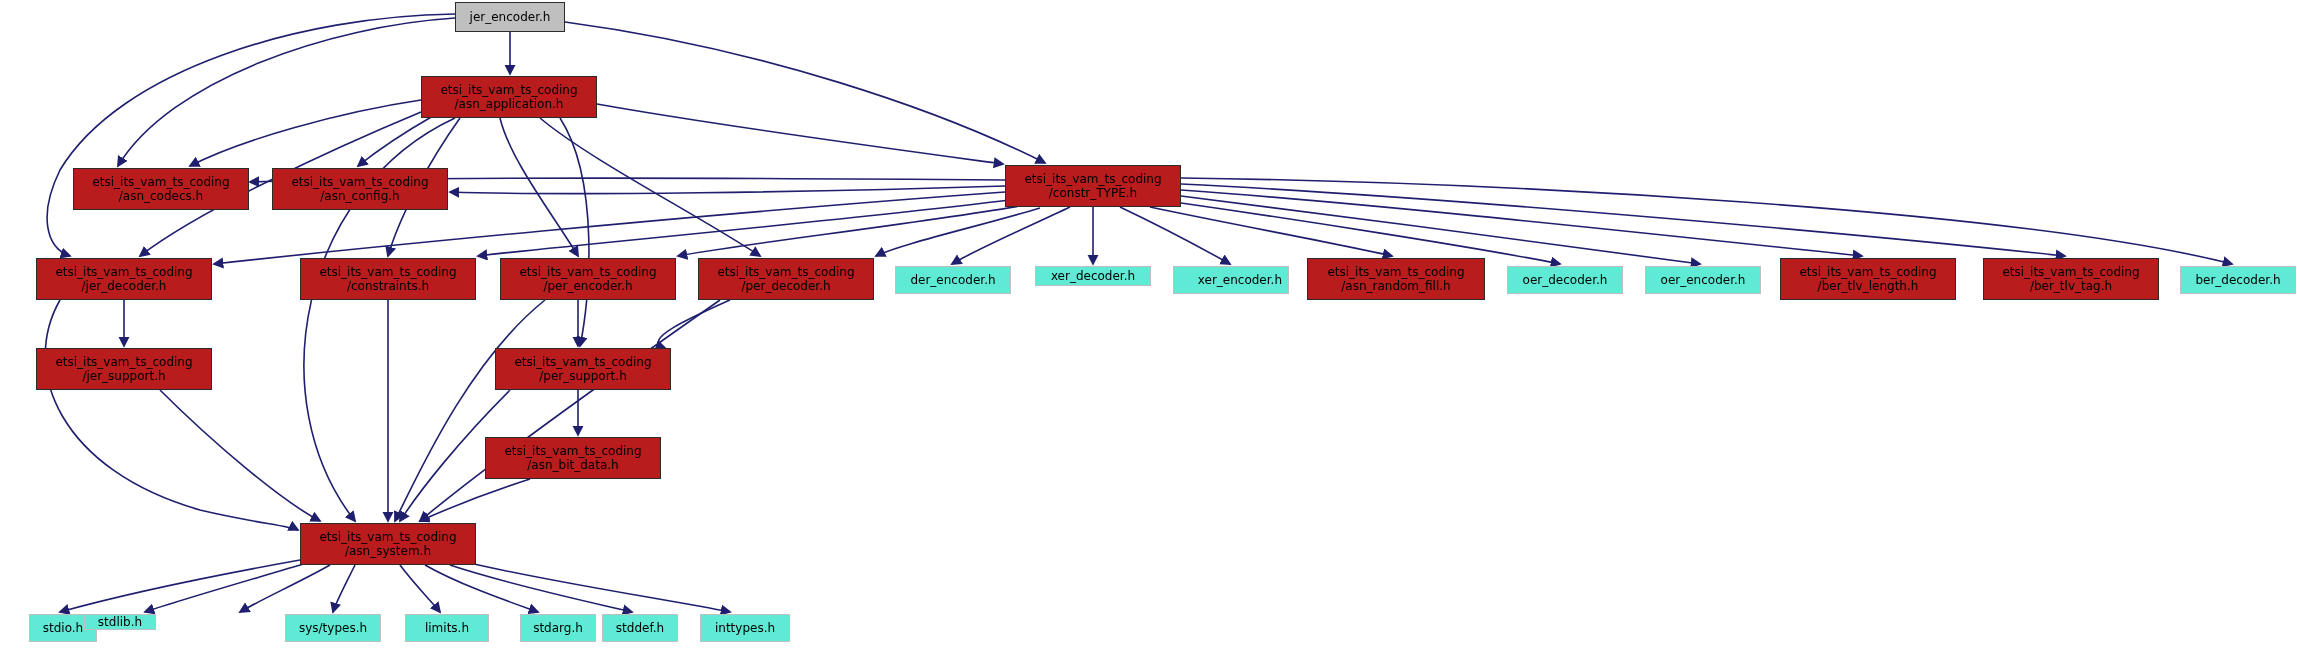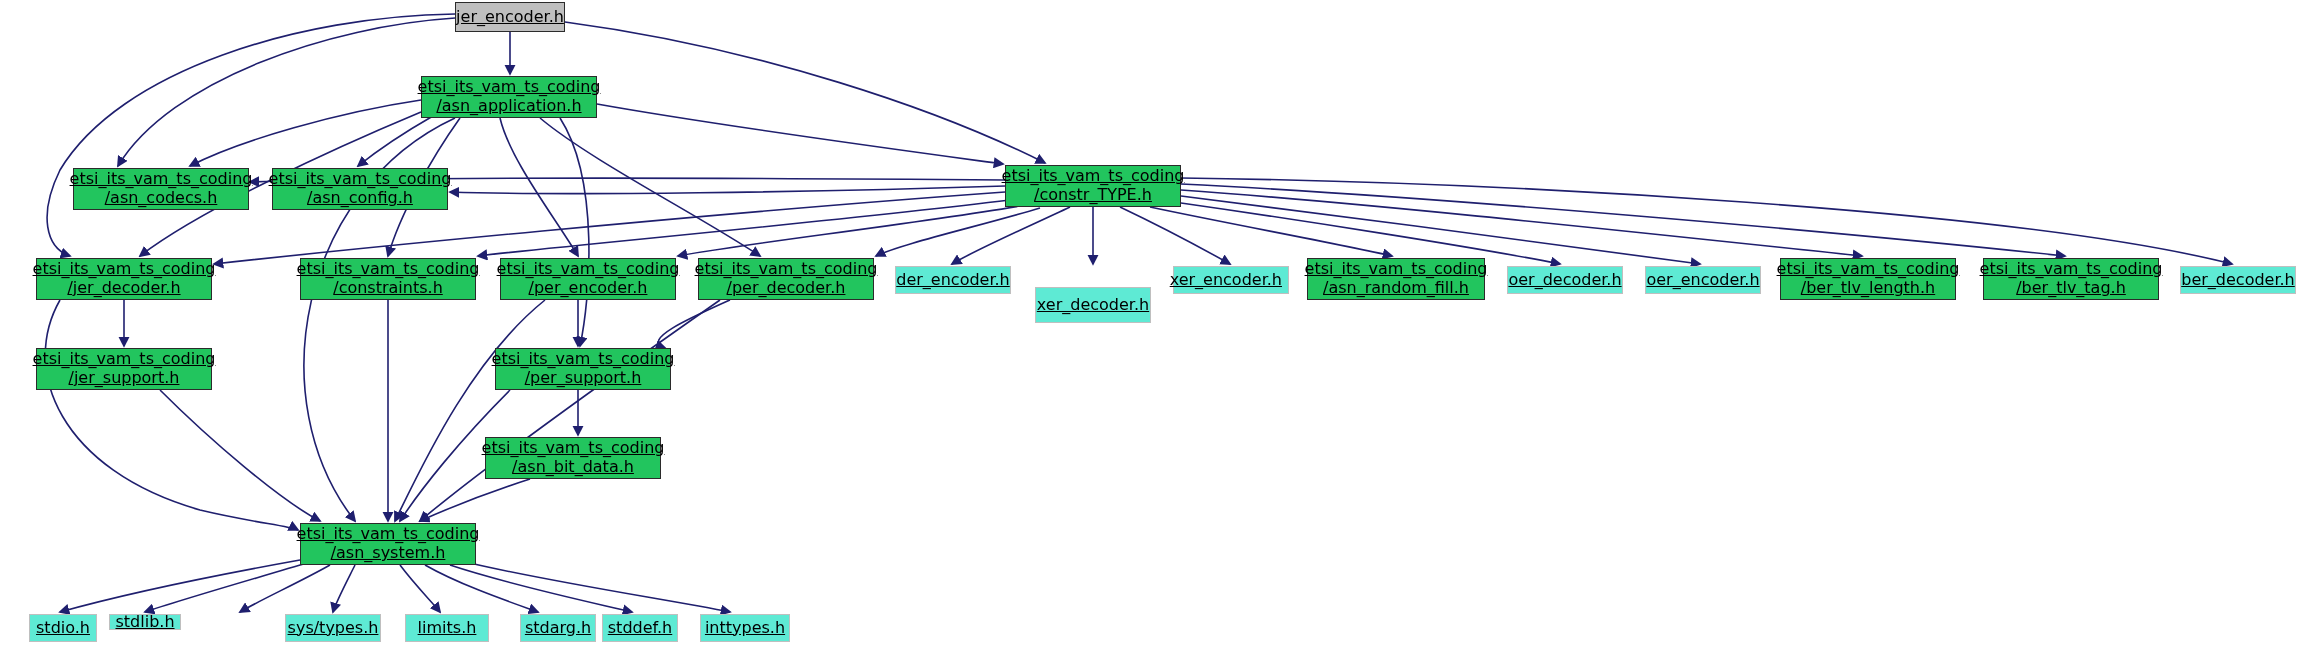--- a/index.html
+++ b/index.html
@@ -1,23 +1,23 @@
 <!DOCTYPE html>
 <html><head>
 <meta charset="utf-8">
 <style>
   html,body{margin:0;padding:0;background:#ffffff;}
   body{font-family:"DejaVu Sans","Liberation Sans",sans-serif;}
   #graph{position:relative;width:2297px;height:648px;background:#ffffff;overflow:hidden;}
   #edges{position:absolute;left:0;top:0;width:2297px;height:648px;pointer-events:none;}
   .node{position:absolute;box-sizing:border-box;display:flex;align-items:center;
         justify-content:center;text-align:center;line-height:1.18;
-        font-size:16px;color:#000000;white-space:pre;text-decoration:underline;}
+        font-size:12px;color:#000000;white-space:pre;}
   .node.plain{border:1px solid #bfbfbf;background:#5eead4;}
-  .node.strong{border:1.6px solid #2b2b2b;background:#22c55e;}
+  .node.strong{border:1.6px solid #2b2b2b;background:#b91c1c;}
   .node.root{border:1.6px solid #2b2b2b;background:#bfbfbf;}
   .nlabel{display:block;padding:0 6px;}
 </style>
 </head>
 <body>
 
 <div id="graph">
   <svg id="edges" width="2297" height="648" viewBox="0 0 2297 648">
     <defs>
       <marker id="arw" viewBox="0 0 12 12" refX="10" refY="6" markerWidth="7" markerHeight="7" orient="auto-start-reverse">
@@ -86,41 +86,41 @@
 /constr_TYPE.h</span></div>
       <div class="node strong" style="left: 36px; top: 258px; width: 176px; height: 42px;"><span class="nlabel">etsi_its_vam_ts_coding
 /jer_decoder.h</span></div>
       <div class="node strong" style="left: 300px; top: 258px; width: 176px; height: 42px;"><span class="nlabel">etsi_its_vam_ts_coding
 /constraints.h</span></div>
       <div class="node strong" style="left: 500px; top: 258px; width: 176px; height: 42px;"><span class="nlabel">etsi_its_vam_ts_coding
 /per_encoder.h</span></div>
       <div class="node strong" style="left: 698px; top: 258px; width: 176px; height: 42px;"><span class="nlabel">etsi_its_vam_ts_coding
 /per_decoder.h</span></div>
       <div class="node plain" style="left: 895px; top: 266px; width: 116px; height: 28px;"><span class="nlabel">der_encoder.h</span></div>
-      <div class="node plain" style="left: 1035px; top: 266px; width: 116px; height: 36px; margin-top: 21px;"><span class="nlabel">xer_decoder.h</span></div>
+      <div class="node plain" style="left: 1035px; top: 266px; width: 116px; height: 20px;"><span class="nlabel">xer_decoder.h</span></div>
       <div class="node plain" style="left: 1173px; top: 266px; width: 116px; height: 28px; justify-content: flex-end;"><span class="nlabel">xer_encoder.h</span></div>
       <div class="node strong" style="left: 1307px; top: 258px; width: 178px; height: 42px;"><span class="nlabel">etsi_its_vam_ts_coding
 /asn_random_fill.h</span></div>
       <div class="node plain" style="left: 1507px; top: 266px; width: 116px; height: 28px;"><span class="nlabel">oer_decoder.h</span></div>
       <div class="node plain" style="left: 1645px; top: 266px; width: 116px; height: 28px;"><span class="nlabel">oer_encoder.h</span></div>
       <div class="node strong" style="left: 1780px; top: 258px; width: 176px; height: 42px;"><span class="nlabel">etsi_its_vam_ts_coding
 /ber_tlv_length.h</span></div>
       <div class="node strong" style="left: 1983px; top: 258px; width: 176px; height: 42px;"><span class="nlabel">etsi_its_vam_ts_coding
 /ber_tlv_tag.h</span></div>
       <div class="node plain" style="left: 2180px; top: 266px; width: 116px; height: 28px;"><span class="nlabel">ber_decoder.h</span></div>
       <div class="node strong" style="left: 36px; top: 348px; width: 176px; height: 42px;"><span class="nlabel">etsi_its_vam_ts_coding
 /jer_support.h</span></div>
       <div class="node strong" style="left: 495px; top: 348px; width: 176px; height: 42px;"><span class="nlabel">etsi_its_vam_ts_coding
 /per_support.h</span></div>
       <div class="node strong" style="left: 485px; top: 437px; width: 176px; height: 42px;"><span class="nlabel">etsi_its_vam_ts_coding
 /asn_bit_data.h</span></div>
       <div class="node strong" style="left: 300px; top: 523px; width: 176px; height: 42px;"><span class="nlabel">etsi_its_vam_ts_coding
 /asn_system.h</span></div>
       <div class="node plain" style="left: 5px; top: 614px; width: 68px; height: 28px; margin-left: 24px;"><span class="nlabel">stdio.h</span></div>
-      <div class="node plain" style="left: 109px; top: 614px; width: 72px; height: 16px;"><span class="nlabel">stdlib.h</span></div>
+      <div class="node plain" style="left: 84px; top: 614px; width: 72px; height: 16px;"><span class="nlabel">stdlib.h</span></div>
       <div class="node plain" style="left: 188px; top: 648px; width: 74px; height: 28px;"><span class="nlabel">string.h</span></div>
       <div class="node plain" style="left: 285px; top: 614px; width: 96px; height: 28px;"><span class="nlabel">sys/types.h</span></div>
       <div class="node plain" style="left: 405px; top: 614px; width: 84px; height: 28px;"><span class="nlabel">limits.h</span></div>
       <div class="node plain" style="left: 520px; top: 614px; width: 76px; height: 28px;"><span class="nlabel">stdarg.h</span></div>
       <div class="node plain" style="left: 602px; top: 614px; width: 76px; height: 28px;"><span class="nlabel">stddef.h</span></div>
       <div class="node plain" style="left: 700px; top: 614px; width: 90px; height: 28px; justify-content: center;"><span class="nlabel">inttypes.h</span></div>
     </div>
 </div>
 
 </body></html>

